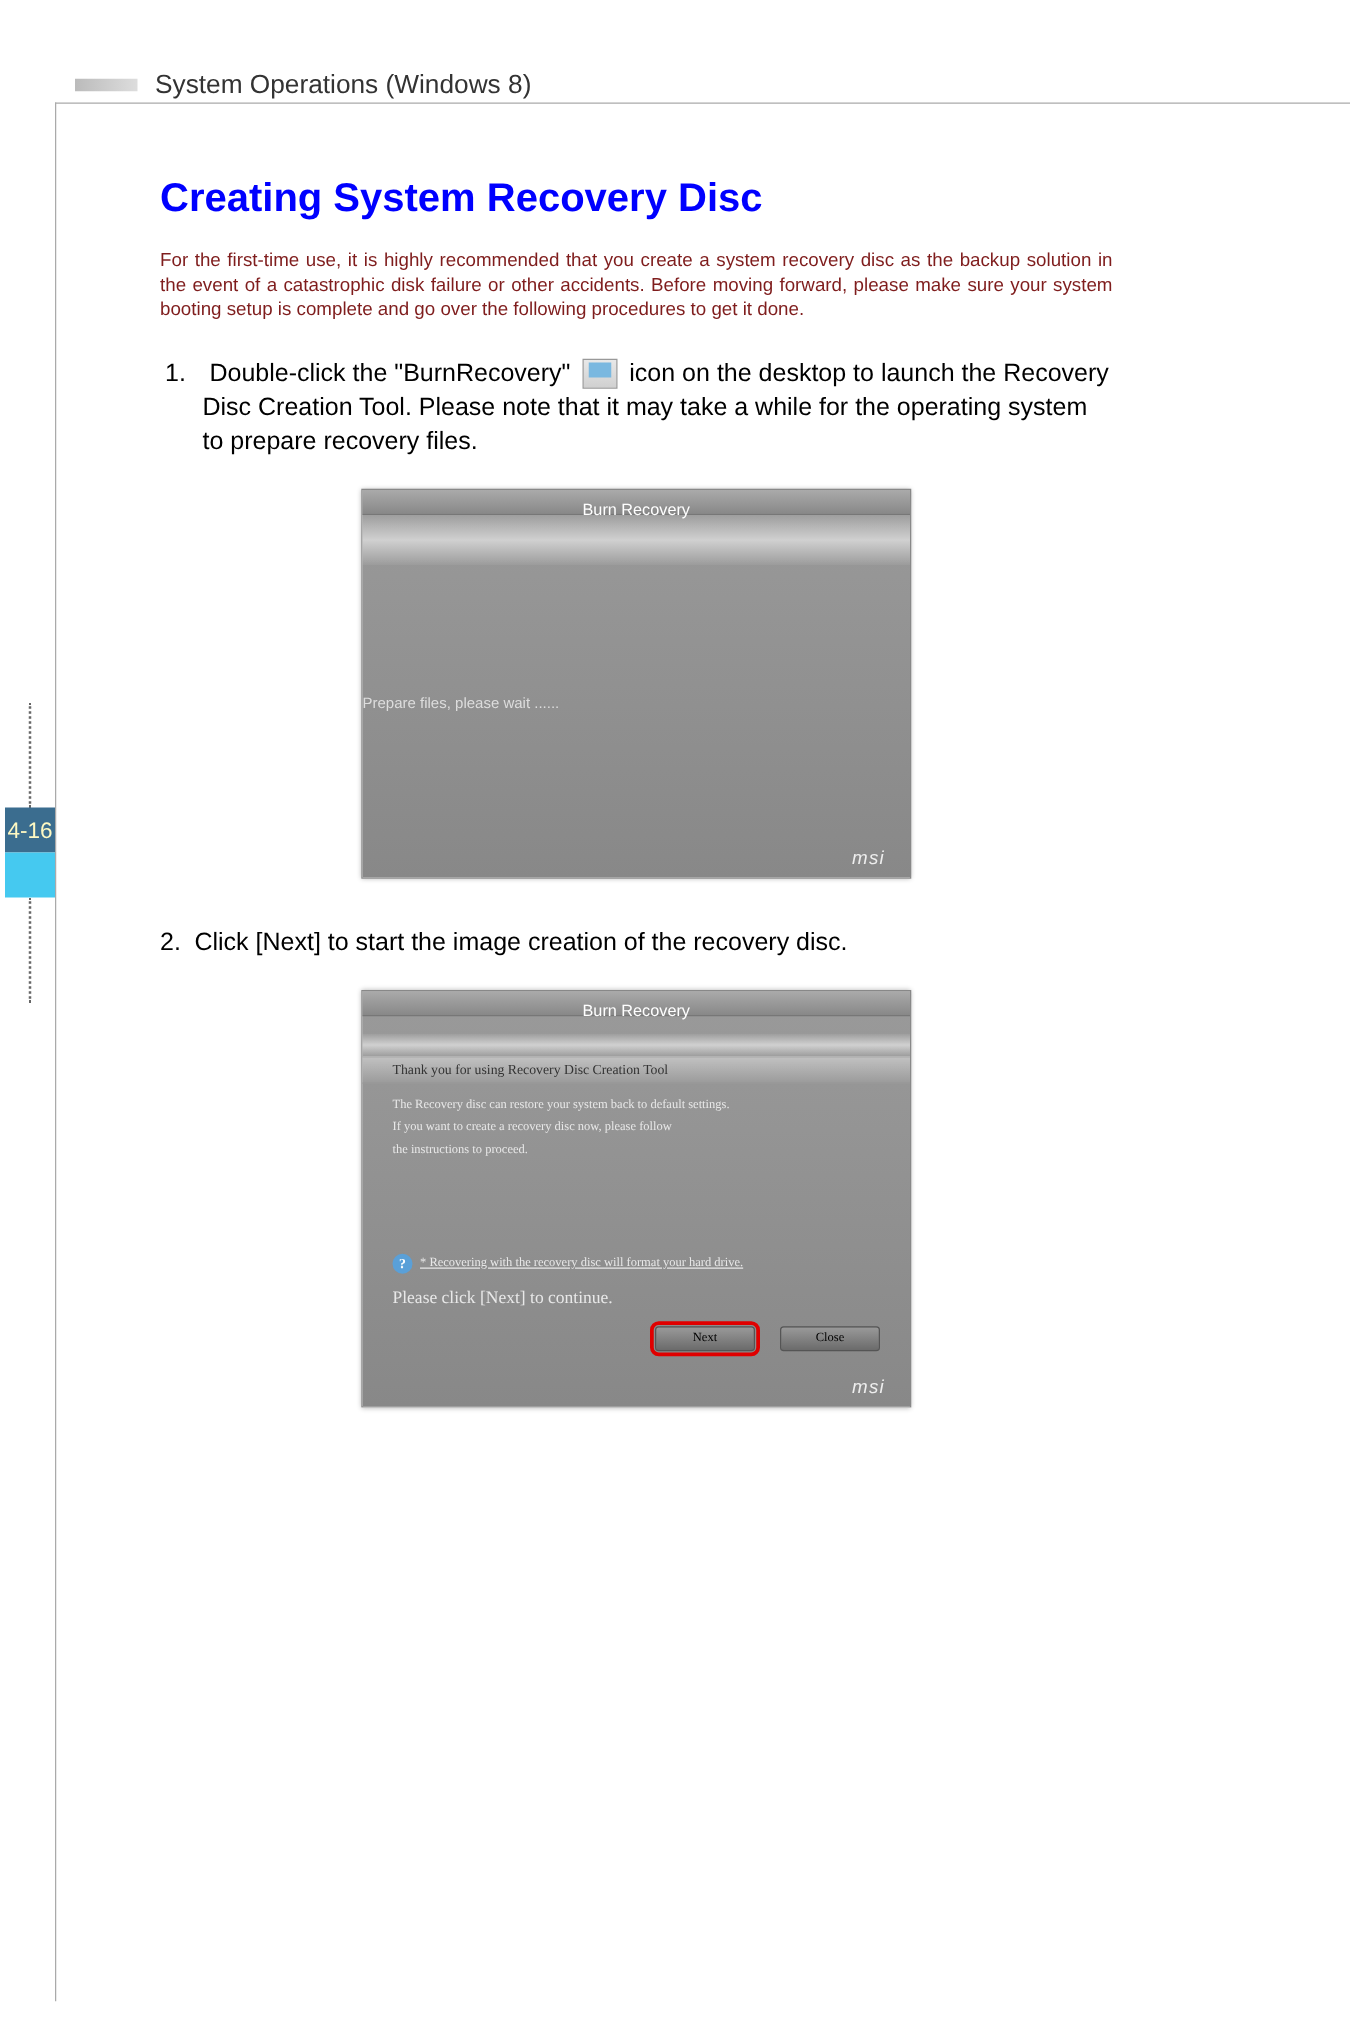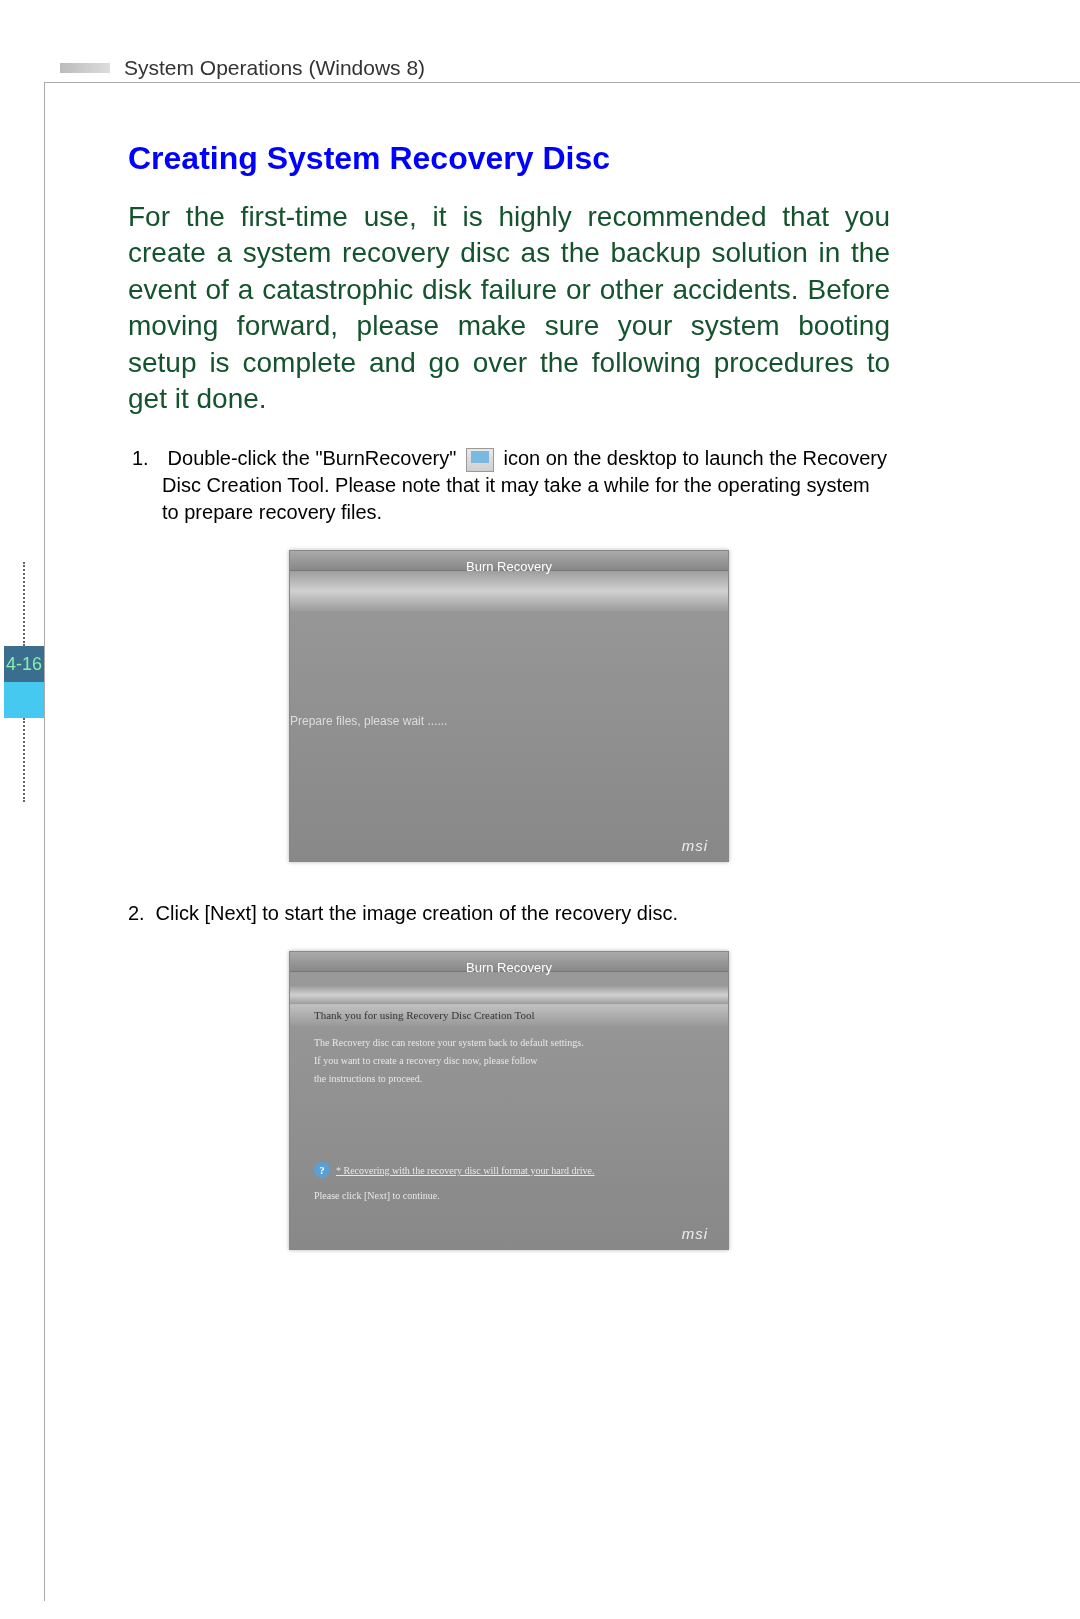--- a/index.html
+++ b/index.html
@@ -45,23 +45,23 @@
     width: 762px;
   }
   .title {
     font-family: Verdana, Geneva, sans-serif;
     font-size: 32px;
     font-weight: bold;
     color: #0000ff;
     margin-bottom: 22px;
   }
   .intro {
-    font-size: 28px;
+    font-size: 15px;
     line-height: 1.3;
-    color: #14532d;
+    color: #7f1d1d;
     text-align: justify;
     margin-bottom: 28px;
   }
   .step {
     font-size: 20px;
     line-height: 1.35;
     margin-bottom: 18px;
     padding-left: 34px;
   }
   .step .num {
@@ -165,21 +165,21 @@
     border-radius: 50%;
     background: #5aa0d8;
     color: #fff;
     font-weight: bold;
     display: flex; align-items: center; justify-content: center;
     font-size: 11px;
   }
   .ss-note .underline { text-decoration: underline; }
   .ss-continue {
     padding: 6px 8px 10px 24px;
-    font-size: 10px;
+    font-size: 14px;
     color: #e8e8e8;
   }
   .ss-buttons {
     display: flex;
     justify-content: flex-end;
     gap: 20px;
     padding: 4px 24px 6px 24px;
   }
   .ss-btn {
     width: 80px;
@@ -209,21 +209,21 @@
   .dots {
     width: 1px;
     height: 84px;
     margin: 0 auto;
     border-left: 2px dotted #666;
   }
   .page-tab {
     width: 40px;
     height: 36px;
     background: #3b6d8f;
-    color: #86efac;
+    color: #fef9c3;
     font-size: 18px;
     display: flex;
     align-items: center;
     justify-content: center;
   }
   .cyan-block {
     width: 40px;
     height: 36px;
     background: #45c9f0;
   }
@@ -280,16 +280,20 @@
         <div>The Recovery disc can restore your system back to default settings.</div>
         <div>If you want to create a recovery disc now, please follow</div>
         <div>the instructions to proceed.</div>
       </div>
       <div class="ss-spacer"></div>
       <div class="ss-note">
         <div class="qicon">?</div>
         <span class="underline">* Recovering with the recovery disc will format your hard drive.</span>
       </div>
       <div class="ss-continue">Please click [Next] to continue.</div>
+      <div class="ss-buttons">
+        <div class="ss-btn highlight">Next</div>
+        <div class="ss-btn">Close</div>
+      </div>
     </div>
     <div class="ss-footer">msi</div>
   </div>
 </div>
 
 </body></html>

